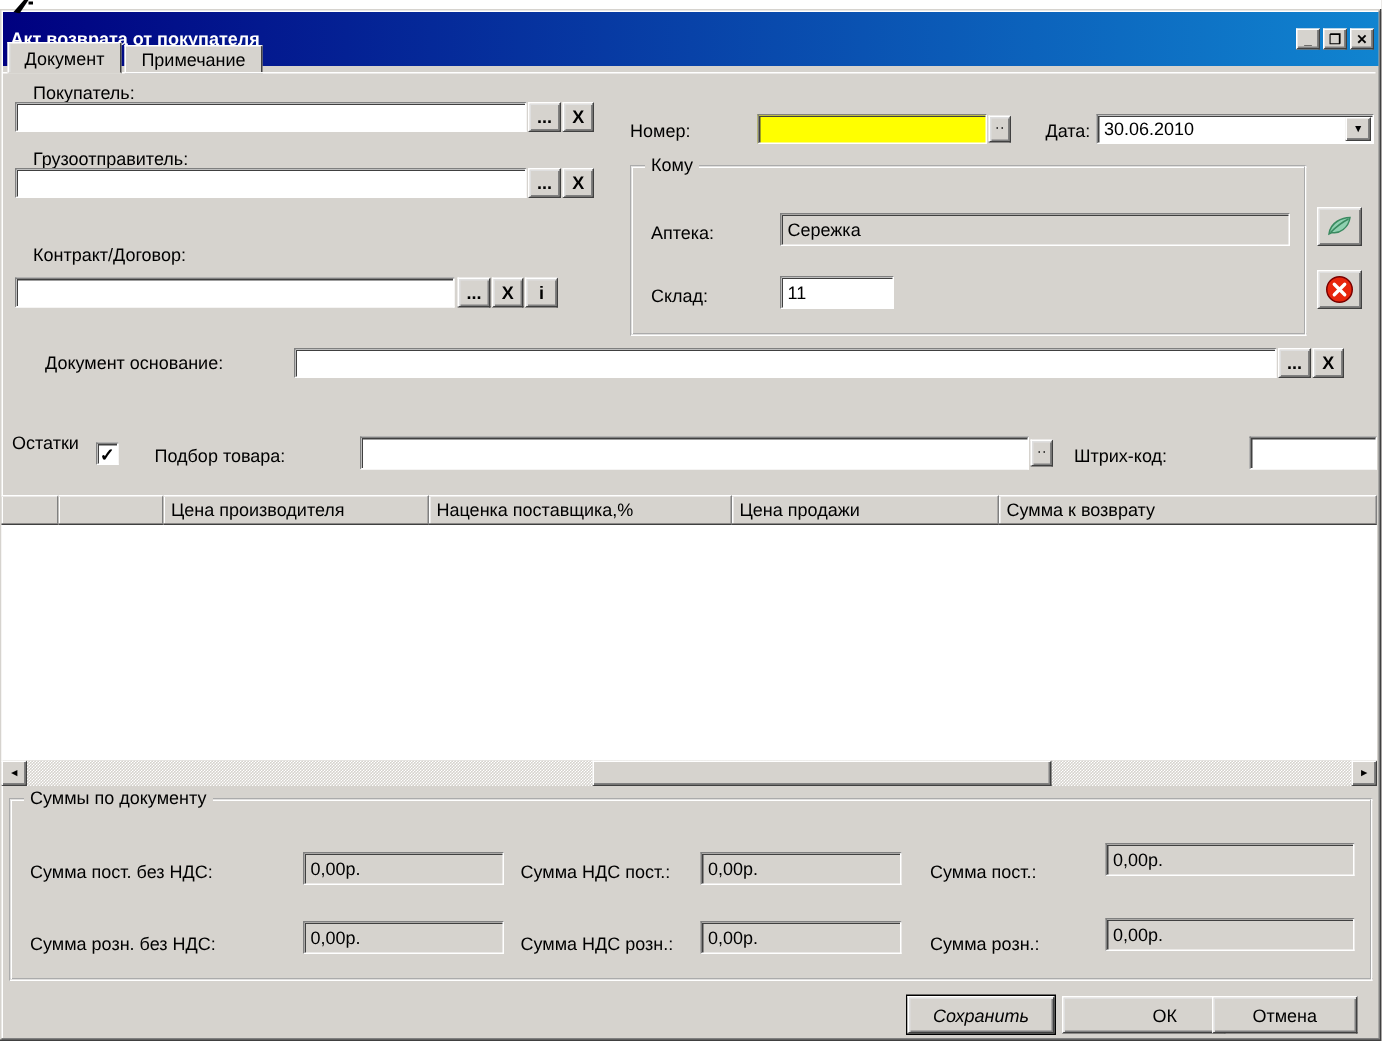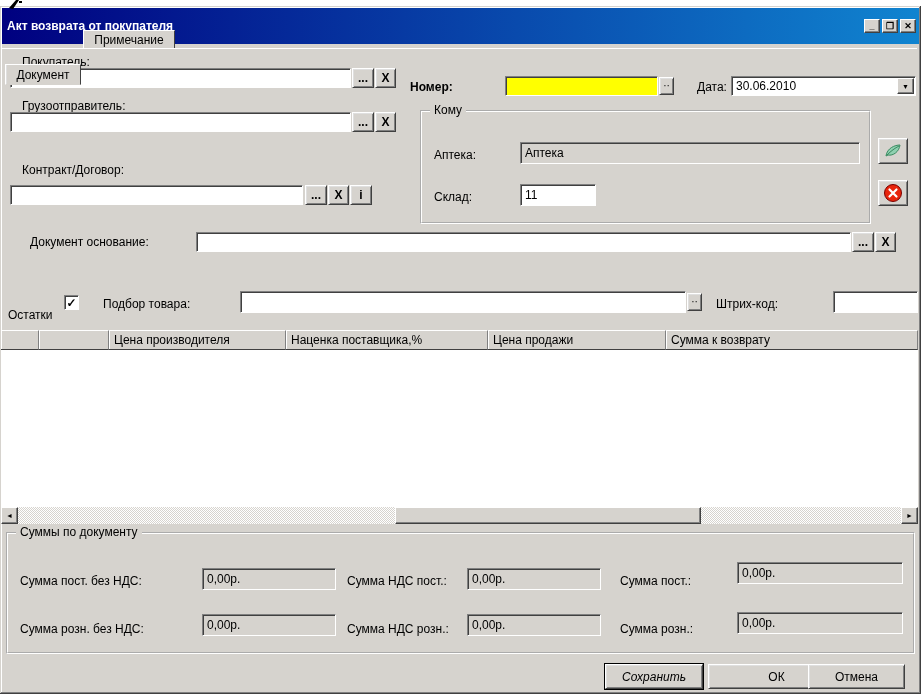--- a/index.html
+++ b/index.html
@@ -49,21 +49,20 @@
   .btn.default { box-shadow: inset 1px 1px 0 #dfdfdf, inset -1px -1px 0 #808080, 0 0 0 1px #000; }
 
   .gb { position: absolute; border: 2px groove #fff; }
   .gb .legend { position: absolute; top: -9px; left: 8px; background: var(--face,#d6d3ce); padding: 0 4px; white-space: nowrap; }
 
   .tab-active {
     position: absolute; left: 5px; top: 22px; width: 76px; height: 21px; z-index: 2;
     background: var(--face,#d6d3ce); text-align: center; padding-top: 3px;
     border: 1px solid; border-color: #fff #404040 var(--face,#d6d3ce) #fff;
     box-shadow: inset 1px 0 0 #dfdfdf;
-    margin-top: 36px;
   }
   .tab-inactive {
     position: absolute; left: 83px; top: 24px; width: 92px; height: 19px; z-index: 0;
     background: var(--face,#d6d3ce); text-align: center; padding-top: 2px;
     border: 1px solid; border-color: #fff #404040 #808080 #fff;
   }
   .tab-baseline { position: absolute; left: 2px; top: 42px; width: 915px; height: 1px; background: #fff; z-index: 1; }
 
   .grid-header { position: absolute; left: 1px; top: 324px; width: 917px; height: 20px; display: flex; z-index: 0; }
   .hcell {
@@ -136,40 +135,40 @@
 
   <div class="tab-baseline"></div>
   <div class="tab-active">Документ</div>
   <div class="tab-inactive">Примечание</div>
 
   <div class="lbl" style="left:22px;top:49px;">Покупатель:</div>
   <input class="edit" style="left: 10px; top: 62px; width: 341px; height: 20px;" value="">
   <div class="btn bold" style="left:352px;top:62px;width:22px;height:20px;">...</div>
   <div class="btn bold" style="left:375px;top:62px;width:21px;height:20px;">X</div>
 
-  <div class="lbl" style="left:410px;top:74px;font-weight:bold;">Номер:</div>
+  <div class="lbl" style="left:420px;top:74px;">Номер:</div>
   <input class="edit" style="left: 505px; top: 70px; width: 153px; height: 20px; background: var(--number_highlight,#ffff00);" value="">
   <div class="btn" style="left:659px;top:71px;width:15px;height:18px;font-size:10px;">··</div>
   <div class="lbl" style="left:697px;top:74px;">Дата:</div>
   <div class="edit" style="left:731px;top:70px;width:185px;height:20px;">
     <span>30.06.2010</span>
     <div class="combo-arrow">
         <span>▼</span>
       </div>
   </div>
 
   <div class="lbl" style="left:22px;top:93px;">Грузоотправитель:</div>
   <input class="edit" style="left: 10px; top: 106px; width: 341px; height: 20px;" value="">
   <div class="btn bold" style="left:352px;top:106px;width:22px;height:20px;">...</div>
   <div class="btn bold" style="left:375px;top:106px;width:21px;height:20px;">X</div>
 
   <div class="gb" style="left:420px;top:104px;width:451px;height:114px;">
     <span class="legend">Кому</span>
     <div class="lbl" style="left:12px;top:36px;">Аптека:</div>
-    <div class="edit gray" style="left:98px;top:30px;width:340px;height:22px;">Аптека</div>
+    <div class="edit gray" style="left:98px;top:30px;width:340px;height:22px;">Сережка</div>
     <div class="btn" style="left:456px;top:26px;width:30px;height:26px;">
       <svg width="20" height="18" viewBox="0 0 20 18">
           <path d="M3 14 C4 6, 12 3, 17 3 C16 10, 10 14, 5 13 Z" fill="var(--leaf_green,#8fd0b0)" stroke="#3a8a60" stroke-width="1"></path>
           <path d="M4 13 C8 9, 12 6, 16 4" stroke="#3a8a60" fill="none"></path>
         </svg>
     </div>
     <div class="lbl" style="left:12px;top:78px;">Склад:</div>
     <input class="edit" style="left: 98px; top: 72px; width: 76px; height: 22px;" value="11">
     <div class="btn" style="left:456px;top:68px;width:30px;height:26px;">
       <svg width="20" height="20" viewBox="0 0 20 20">
@@ -183,21 +182,21 @@
   <input class="edit" style="left: 10px; top: 179px; width: 293px; height: 20px;" value="">
   <div class="btn bold" style="left:305px;top:179px;width:22px;height:20px;">...</div>
   <div class="btn bold" style="left:328px;top:179px;width:21px;height:20px;">X</div>
   <div class="btn bold" style="left:350px;top:179px;width:22px;height:20px;">i</div>
 
   <div class="lbl" style="left:30px;top:229px;">Документ основание:</div>
   <input class="edit" style="left: 196px; top: 226px; width: 655px; height: 20px;" value="">
   <div class="btn bold" style="left:852px;top:226px;width:22px;height:20px;">...</div>
   <div class="btn bold" style="left:875px;top:226px;width:21px;height:20px;">X</div>
 
-  <div class="lbl" style="left:8px;top:302px;">Остатки</div>
+  <div class="lbl" style="left:8px;top:282px;">Остатки</div>
   <div class="checkbox" style="left:64px;top:289px;">
       <span>✓</span>
     </div>
   <div class="lbl" style="left:103px;top:291px;">Подбор товара:</div>
   <input class="edit" style="left: 240px; top: 285px; width: 446px; height: 22px;" value="">
   <div class="btn" style="left:687px;top:287px;width:15px;height:18px;font-size:10px;">··</div>
   <div class="lbl" style="left:716px;top:291px;">Штрих-код:</div>
   <input class="edit" style="left: 833px; top: 285px; width: 85px; height: 22px;" value="">
 
   <div class="grid-header">

